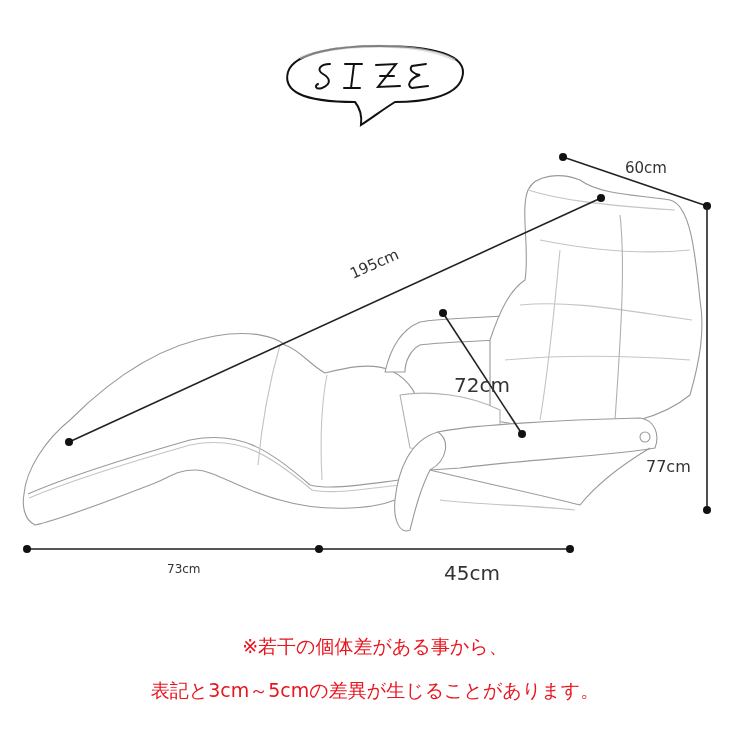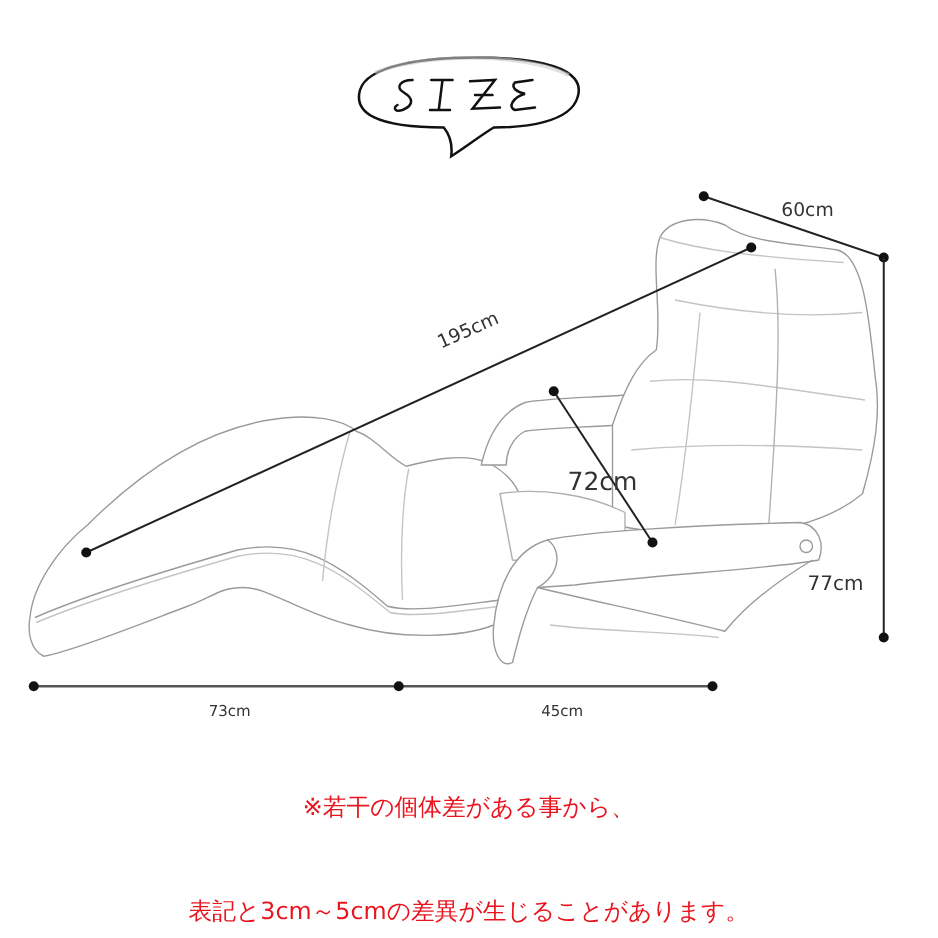--- a/index.html
+++ b/index.html
@@ -79,16 +79,16 @@
     <circle cx="319" cy="549" r="4" stroke="none"></circle>
     <circle cx="570" cy="549" r="4" stroke="none"></circle>
   </g>
 </svg>
 
 <div class="dim-label" style="left:625px; top:161px;">60cm</div>
 <div class="dim-label" style="left:348px; top:268px; transform: rotate(-24deg); transform-origin: left top;">195cm</div>
 <div class="dim-label" style="left:414px; top:375px; font-size:20px;margin-left:40px;">72cm</div>
 <div class="dim-label" style="left:646px; top:459px; font-size:16px;">77cm</div>
 <div class="dim-label" style="left:167px; top:563px; font-size:12px;">73cm</div>
-<div class="dim-label" style="left:433px; top:563px; font-size:12px;">45cm</div>
+<div class="dim-label" style="left:444px; top:563px; font-size:20px;">45cm</div>
 
 <div class="note" style="top:637px;">※若干の個体差がある事から、</div>
-<div class="note" style="top:681px;margin-top:39px;">表記と3cm～5cmの差異が生じることがあります。</div>
+<div class="note" style="top:681px;">表記と3cm～5cmの差異が生じることがあります。</div>
 
 </body></html>

